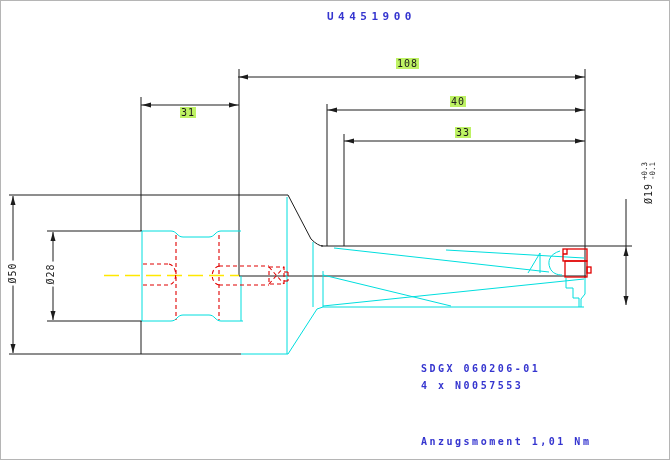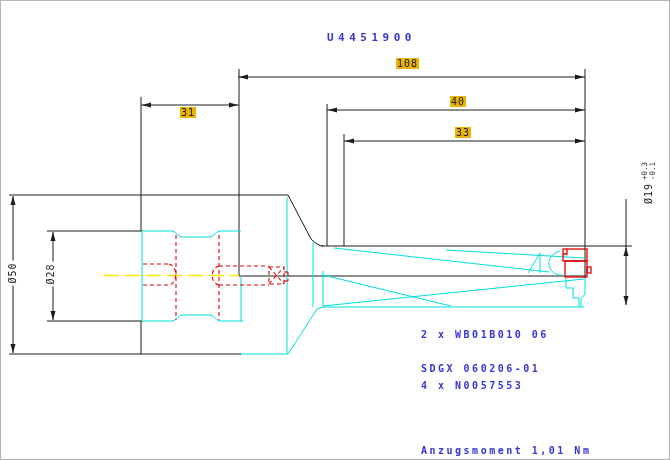--- a/index.html
+++ b/index.html
@@ -4,21 +4,21 @@
 <style>
   html,body{margin:0;padding:0;background:#fff;}
   #stage{
     position:relative;width:670px;height:460px;background:#ffffff;
     border:1px solid #b5b5b5;box-sizing:border-box;overflow:hidden;
     font-family:"DejaVu Sans Mono","Liberation Mono",monospace;
   }
   #cad{position:absolute;left:0;top:0;}
   .dim{
     position:absolute;color:#1a1a1a;font-size:10px;line-height:11px;
-    letter-spacing:1px;white-space:nowrap;background:#eab308;padding:0 1px;
+    letter-spacing:1px;white-space:nowrap;background:#bef264;padding:0 1px;
   }
   .rot{
     transform:translate(-50%,-50%) rotate(-90deg);
     background:#fff;padding:0 2px;
   }
   .dia19{
     position:absolute;left:647px;top:182px;color:#1a1a1a;font-size:10px;
     letter-spacing:1px;white-space:nowrap;display:flex;align-items:center;
     transform:translate(-50%,-50%) rotate(-90deg);
   }
@@ -127,36 +127,35 @@
     </g>
 
     <g stroke="#e00000" stroke-width="1.3" fill="none">
       <rect x="562" y="248" width="24" height="12"></rect>
       <rect x="564" y="260" width="22" height="16"></rect>
       <path d="M562,253 L566,253 L566,248"></path>
       <rect x="586" y="266" width="4" height="6"></rect>
     </g>
   </svg>
 
-  <div class="blue title" style="left:326px;top:10px;position:absolute;margin-top:21px;">U4451900</div>
+  <div class="blue title" style="left:326px;top:10px;position:absolute;">U4451900</div>
 
   <div class="dim" style="left:179px;top:82px;margin-top:24px;">31</div>
   <div class="dim" style="left:395px;top:57px;">108</div>
   <div class="dim" style="left:449px;top:95px;">40</div>
   <div class="dim" style="left:454px;top:126px;">33</div>
 
   <div class="dim rot" style="left:11px;top:272px;">Ø50</div>
   <div class="dim rot" style="left:49px;top:273px;">Ø28</div>
 
   <div class="dia19">
     <span>Ø19</span>
       <span class="tolstack">
         <span>+0.3</span>
         <span>-0.1</span>
       </span>
   </div>
 
-  <div class="blue" style="left:420px;top:328px;">2 x WB01B010 06</div>
   <div class="blue" style="left:420px;top:362px;">SDGX 060206-01</div>
   <div class="blue" style="left:420px;top:379px;">4 x N0057553</div>
-  <div class="blue" style="left:420px;top:444px;">Anzugsmoment 1,01 Nm</div>
+  <div class="blue" style="left:420px;top:435px;">Anzugsmoment 1,01 Nm</div>
 
 </div>
 
 </body></html>

